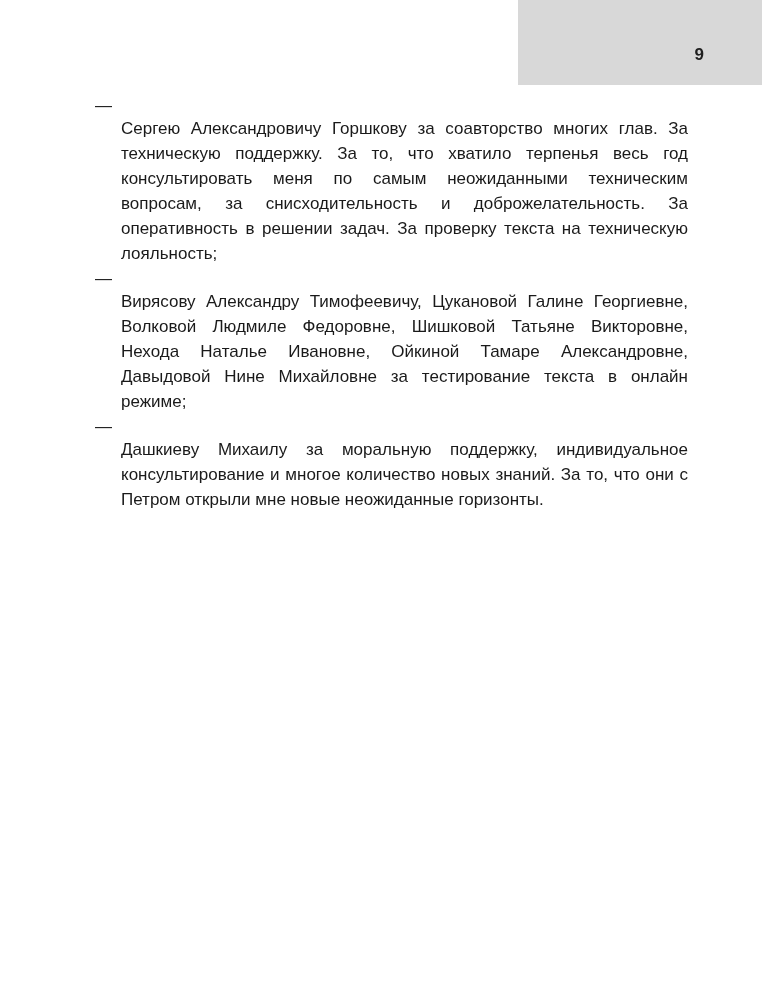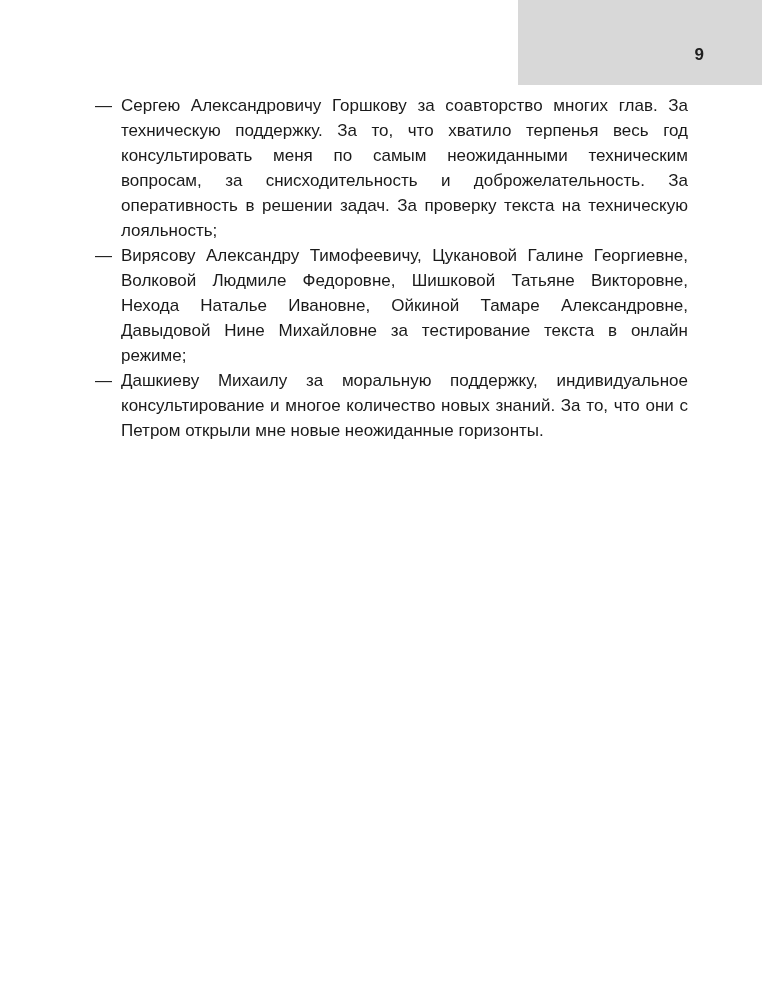--- a/index.html
+++ b/index.html
@@ -48,20 +48,21 @@
     line-height: 25px;
   }
   .dash-marker {
     flex: 0 0 26px;
     color: #1a1a1a;
   }
   .ack-text {
     flex: 1 1 auto;
     text-align: justify;
     hyphens: auto;
+    margin-top: 23px;
     -webkit-hyphens: auto;
   }
 </style>
 </head>
 <body>
 
 <div class="page">
 
   <div class="header-block"></div>
 

